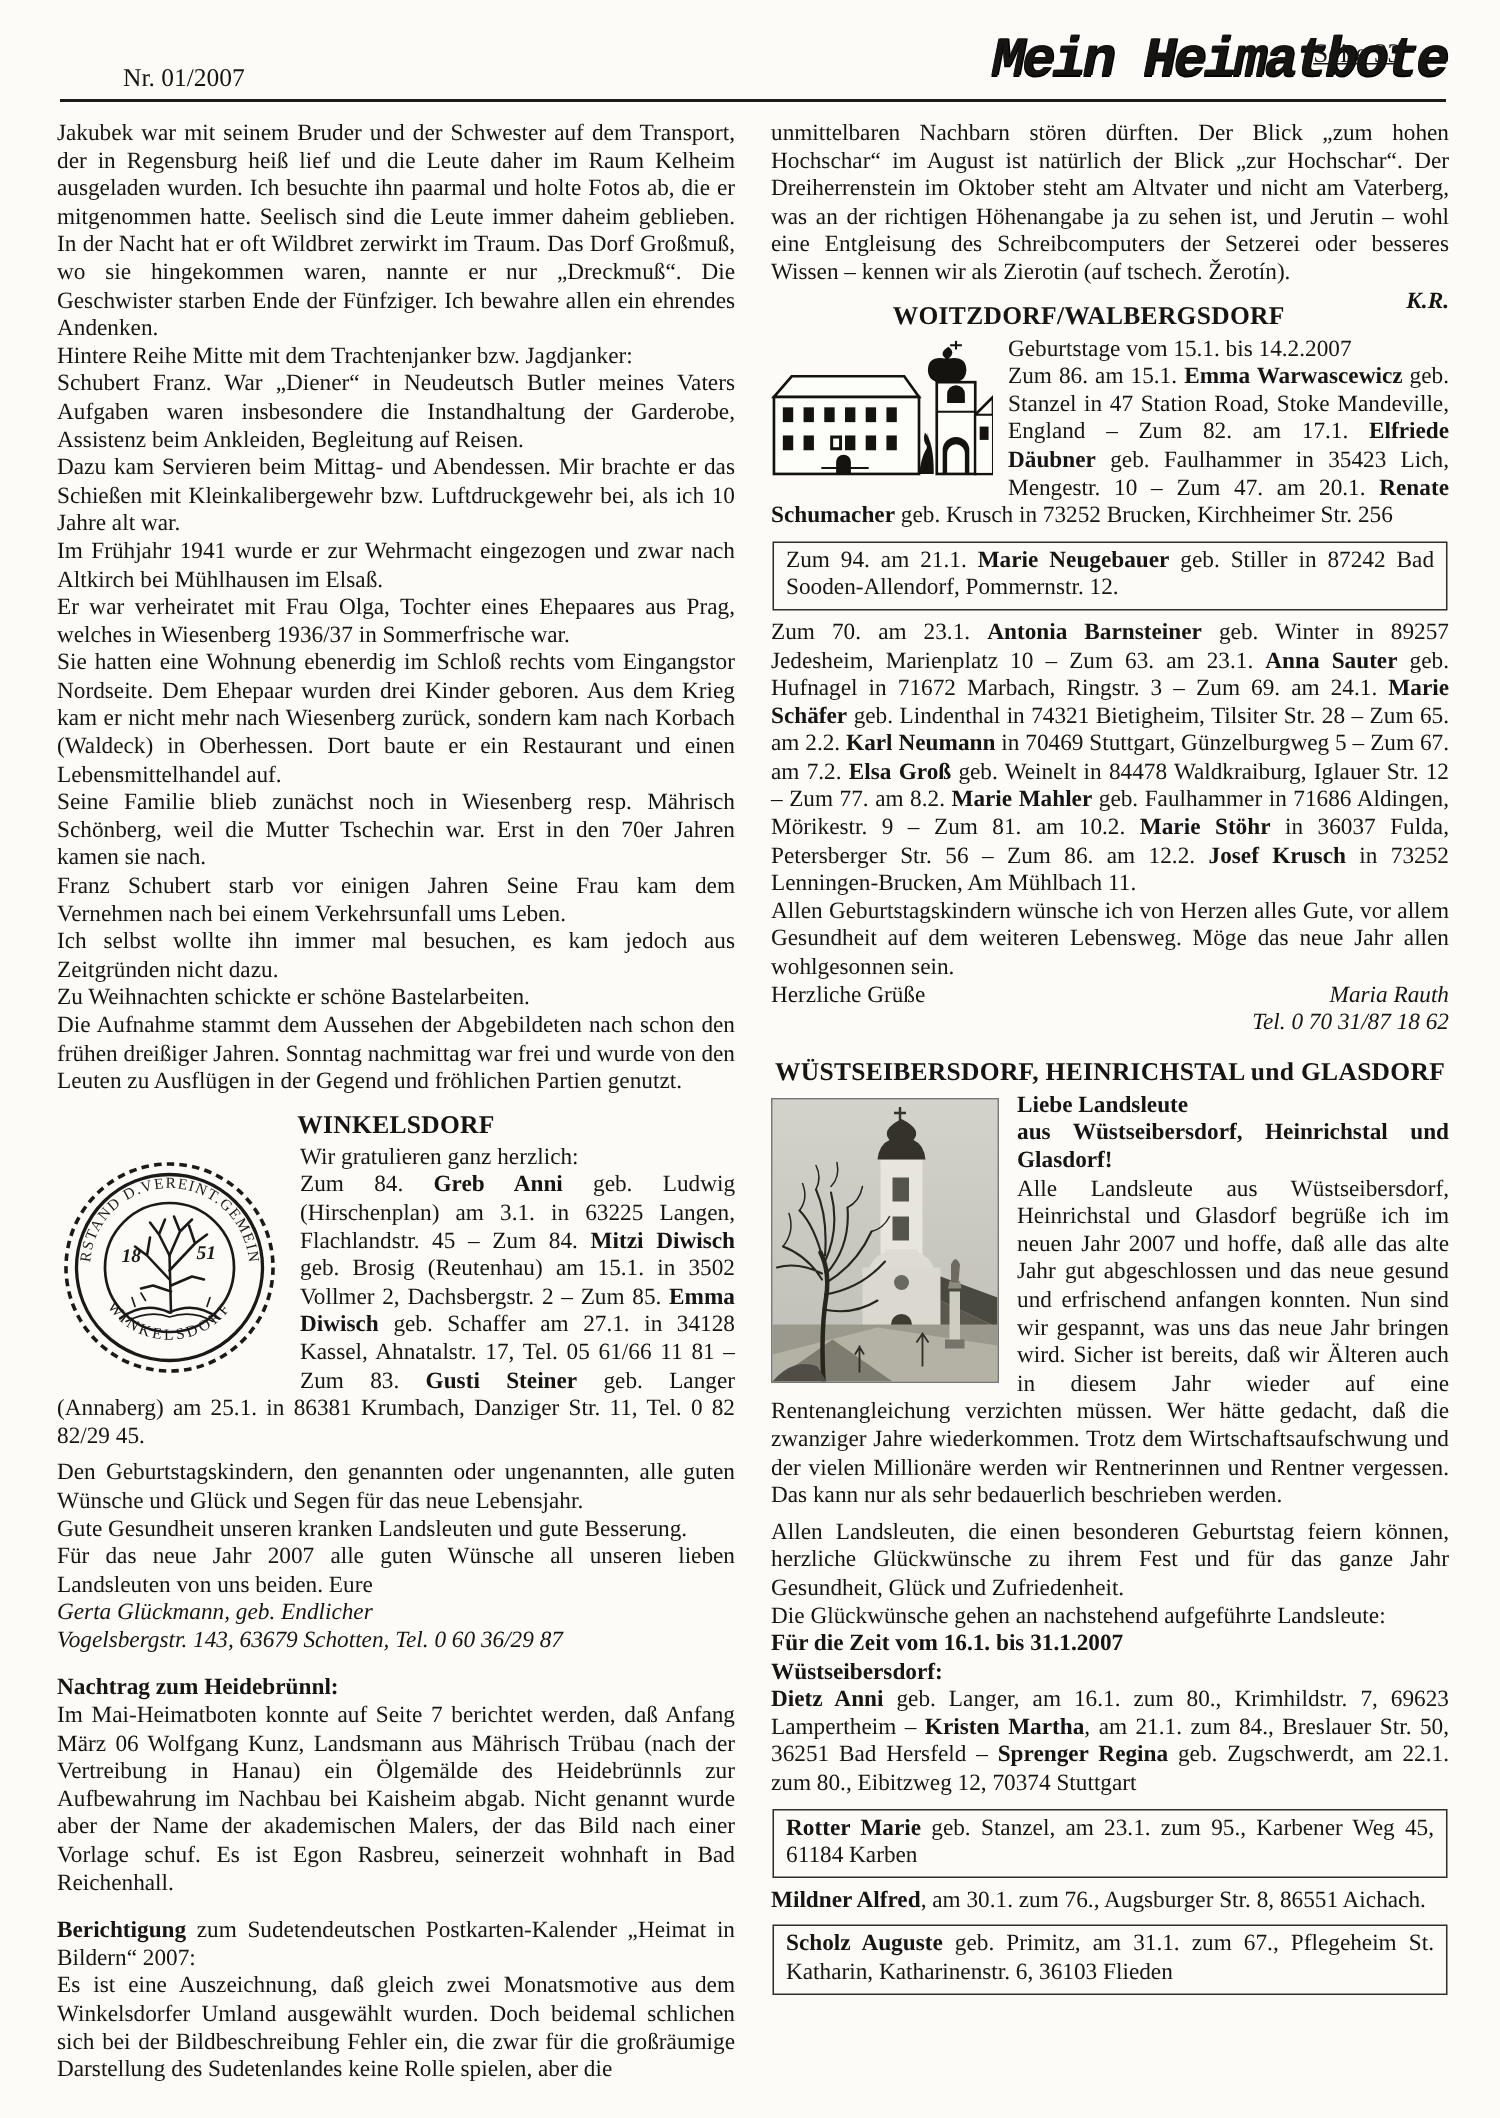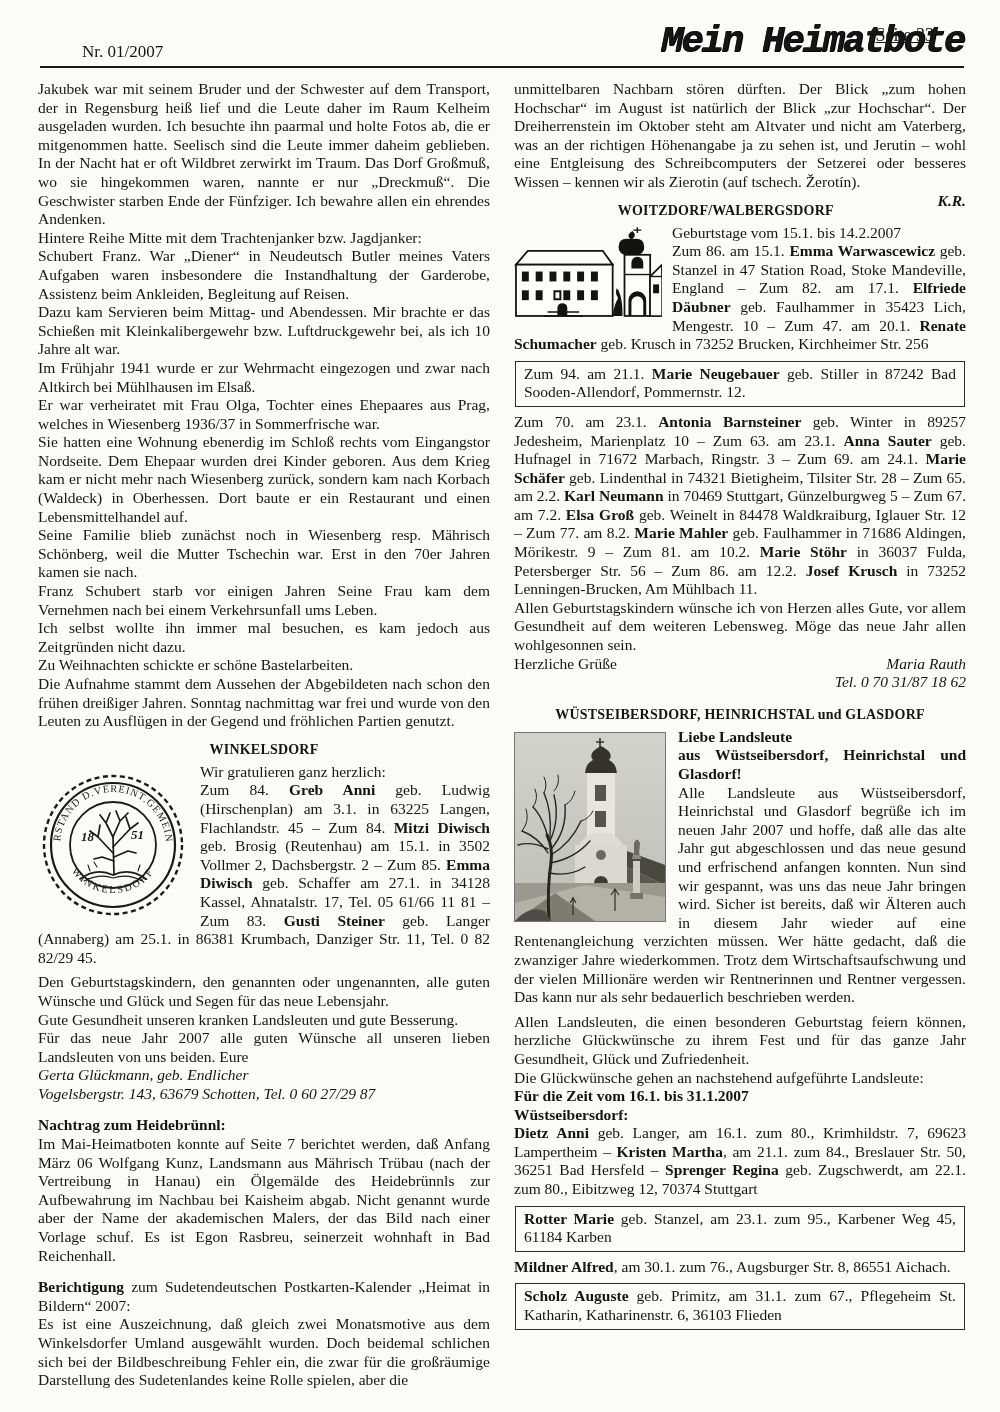--- a/index.html
+++ b/index.html
@@ -13,21 +13,21 @@
   .hdr .pageno{position:absolute;right:30px;bottom:20px;font-size:18px;text-decoration:underline;}
   .hdr .logo{position:absolute;left:0;right:0;top:-6px;text-align:right;
              font-family:Liberation Mono, monospace;font-weight:bold;font-style:italic;
              font-size:37px;letter-spacing:-2px;
              text-shadow:1px 0 0 #000, 0 1px 0 #000;}
   
   .cols{display:flex;gap:24px;margin-top:12px;}
   .col{width:456px;font-size:15.5px;line-height:18.6px;text-align:justify;}
   p{margin:0;}
   .b{font-weight:bold;}
-  h2{margin:9px 0 4px;font-size:14px;line-height:19px;text-align:center;
+  h2{margin:9px 0 4px;font-size:17px;line-height:19px;text-align:center;
      letter-spacing:.2px;font-weight:bold;}
   .flow{overflow:visible;}
   .flow::after{content:"";display:block;clear:both;}
   .img-left{float:left;}
   .seal{width:146px;height:156px;margin:4px 14px 2px 2px;}
   .drawing{width:148px;height:98px;margin:3px 10px 2px 0;}
   .photo{width:150px;height:188px;margin:4px 12px 3px 0;border:1px solid #777;
          background:#c9c8c2;}
   .sig{ text-align:left;font-style:italic;}
   .kr{float:right;font-style:italic;font-weight:bold;margin-top:19px;}
@@ -102,21 +102,21 @@
           </g>
         </svg>
         <p>Wir gratulieren ganz herzlich:</p>
         <p><span>Zum 84. </span><span class="b">Greb Anni</span><span> geb. Ludwig (Hirschenplan) am 3.1. in 63225 Langen, Flachlandstr. 45 – Zum 84. </span><span class="b">Mitzi Diwisch</span><span> geb. Brosig (Reutenhau) am 15.1. in 3502 Vollmer 2, Dachsbergstr. 2 – Zum 85. </span><span class="b">Emma Diwisch</span><span> geb. Schaffer am 27.1. in 34128 Kassel, Ahnatalstr. 17, Tel. 05 61/66 11 81 – Zum 83. </span><span class="b">Gusti Steiner</span><span> geb. Langer (Annaberg) am 25.1. in 86381 Krumbach, Danziger Str. 11, Tel. 0 82 82/29 45.</span></p>
       </div>
 
       <p class="gap-sm">Den Geburtstagskindern, den genannten oder ungenannten, alle guten Wünsche und Glück und Segen für das neue Lebensjahr.</p>
       <p>Gute Gesundheit unseren kranken Landsleuten und gute Besserung.</p>
       <p>Für das neue Jahr 2007 alle guten Wünsche all unseren lieben Landsleuten von uns beiden. Eure</p>
       <p class="sig">Gerta Glückmann, geb. Endlicher</p>
-      <p class="sig">Vogelsbergstr. 143, 63679 Schotten, Tel. 0 60 27/29 87</p>
+      <p class="sig">Vogelsbergstr. 143, 63679 Schotten, Tel. 0 60 36/29 87</p>
 
       <p class="b gap-md">Nachtrag zum Heidebrünnl:</p>
       <p>Im Mai-Heimatboten konnte auf Seite 7 berichtet werden, daß Anfang März 06 Wolfgang Kunz, Landsmann aus Mährisch Trübau (nach der Vertreibung in Hanau) ein Ölgemälde des Heidebrünnls zur Aufbewahrung im Nachbau bei Kaisheim abgab. Nicht genannt wurde aber der Name der akademischen Malers, der das Bild nach einer Vorlage schuf. Es ist Egon Rasbreu, seinerzeit wohnhaft in Bad Reichenhall.</p>
 
       <p class="gap-md"><span class="b">Berichtigung</span><span> zum Sudetendeutschen Postkarten-Kalender „Heimat in Bildern“ 2007:</span></p>
       <p>Es ist eine Auszeichnung, daß gleich zwei Monatsmotive aus dem Winkelsdorfer Umland ausgewählt wurden. Doch beidemal schlichen sich bei der Bildbeschreibung Fehler ein, die zwar für die großräumige Darstellung des Sudetenlandes keine Rolle spielen, aber die</p>
     </div>
 
     <div class="col">
 

